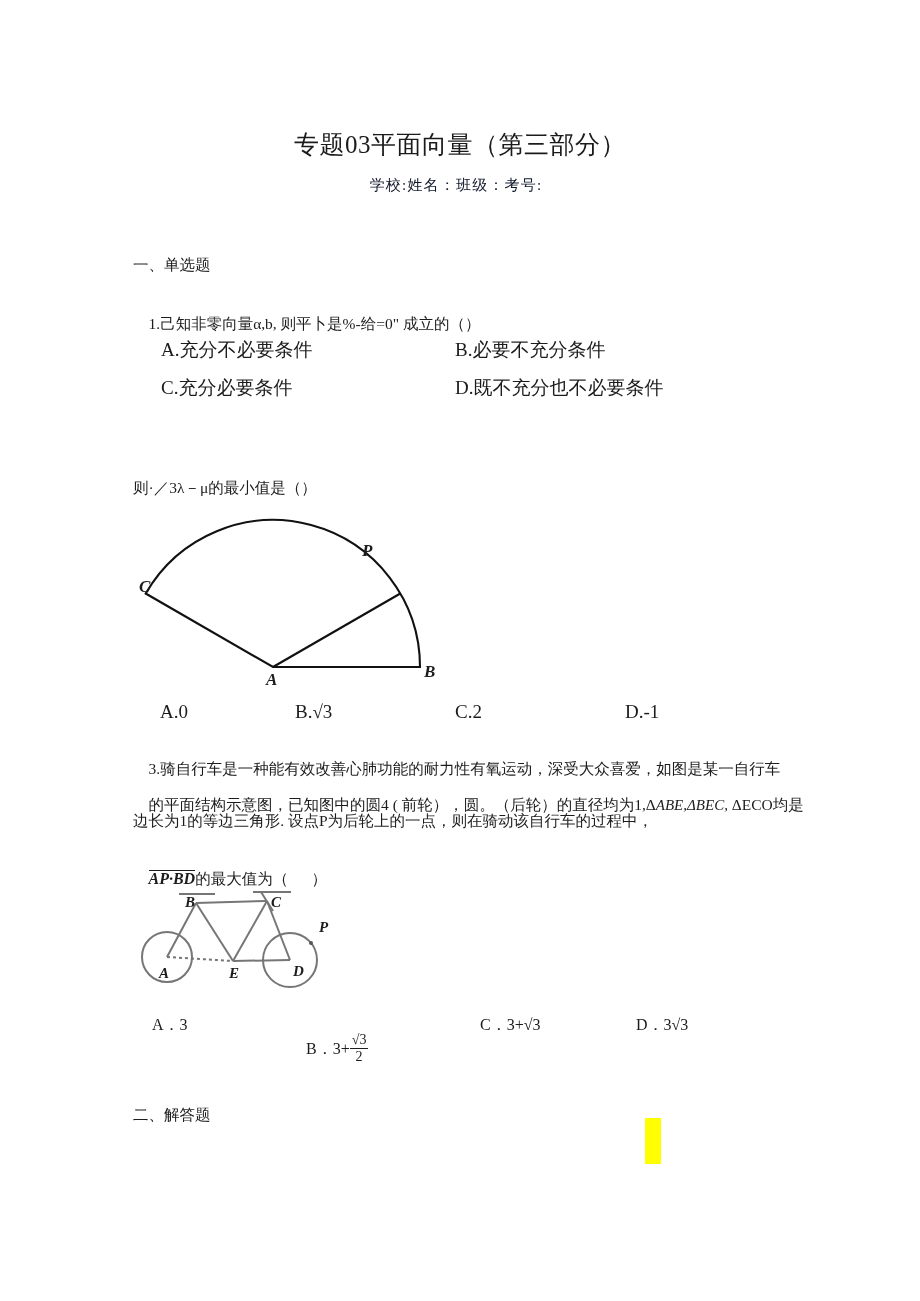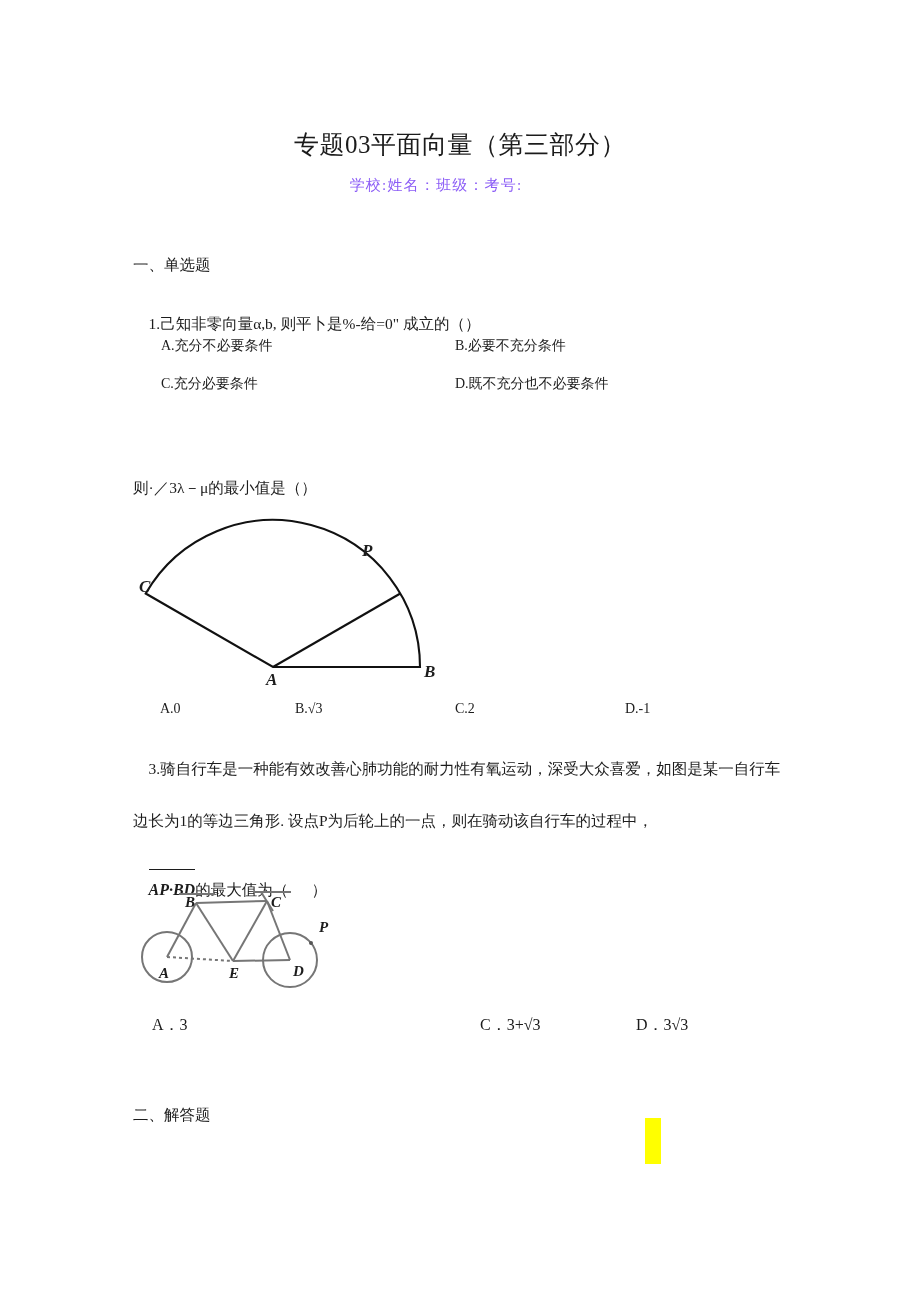--- a/index.html
+++ b/index.html
@@ -36,21 +36,22 @@
     font-family: "Liberation Serif", "DejaVu Serif", serif;
   }
   .doc-subtitle {
     position: absolute;
     left: 0;
     top: 161px;
     width: 872px;
     text-align: center;
     font-size: 15px;
     letter-spacing: 1.2px;
-    color: #8b5cf6;
+    color: #0f172a;
+    padding-left: 20px;
   }
 
   
   .line {
     position: absolute;
     font-size: 15.5px;
     line-height: 20px;
     color: #1c1c1c;
     white-space: pre;
   }
@@ -63,27 +64,27 @@
   .qnum {
     letter-spacing: 0px;
   }
   .mathit {
     font-family: "Liberation Serif", "DejaVu Serif", serif;
     font-style: italic;
     font-size: 15px;
   }
   .vecbar {
     border-top: 1.3px solid #1c1c1c;
-    padding-top: 12px;
+    padding-top: 0px;
     display: inline-block;
     line-height: 1.05;
   }
   .opt {
     position: absolute;
-    font-size: 14px;
+    font-size: 19px;
     color: #1c1c1c;
     white-space: pre;
   }
   .opt-serif {
     position: absolute;
     font-size: 16px;
     color: #1c1c1c;
     white-space: pre;
     font-family: "Liberation Serif", "DejaVu Serif", serif;
   }
@@ -157,20 +158,23 @@
     <span class="fig-label" style="left:284px; top:147px; font-size:17px;">B</span>
   </div>
 
   <div class="opt" style="left:160px; top:686px;">A.0</div>
   <div class="opt" style="left:295px; top:686px;">B.√3</div>
   <div class="opt" style="left:455px; top:686px;">C.2</div>
   <div class="opt" style="left:625px; top:686px;">D.-1</div>
 
   <div class="line" style="left:133px; top:724px;">
     <span class="qnum">3</span><span>.骑自行车是一种能有效改善心肺功能的耐力性有氧运动，深受大众喜爱，如图是某一自行车</span>
+  </div>
+  <div class="line" style="left:133px; top:760px;">
+    <span>的平面结构示意图，已知图中的圆4 ( 前轮），圆。（后轮）的直径均为1,Δ</span><span class="mathit">ABE,ΔBEC,</span><span> ΔECO均是</span>
   </div>
   <div class="line" style="left:133px; top:796px;">边长为1的等边三角形. 设点P为后轮上的一点，则在骑动该自行车的过程中，</div>
 
   <div class="line" style="left:133px; top:834px;">
     <span class="mathit vecbar" style="font-weight:bold; font-size:16px;">AP·BD</span><span>的最大值为（      ）</span>
   </div>
 
   <div class="figure" style="left:133px; top:866px; width:230px; height:115px;">
     <svg width="230" height="115" viewBox="0 0 230 115">
       <g stroke="#767676" stroke-width="2" fill="none">
@@ -196,20 +200,23 @@
     <span class="fig-label" style="left:52px; top:13px; font-size:15px;">B</span>
     <span class="fig-label" style="left:138px; top:13px; font-size:15px;">C</span>
     <span class="fig-label" style="left:186px; top:38px; font-size:15px;">P</span>
     <span class="fig-label" style="left:26px; top:84px; font-size:15px;">A</span>
     <span class="fig-label" style="left:96px; top:84px; font-size:15px;">E</span>
     <span class="fig-label" style="left:160px; top:82px; font-size:15px;">D</span>
   </div>
 
   <div class="opt-serif" style="left:152px; top:1000px;">A．3</div>
 
+  <div class="opt-serif" style="left:290px; top:1000px;">
+    <span>B．3+</span><span class="frac"><span class="num">√3</span><span class="den">2</span></span>
+  </div>
 
   <div class="opt-serif" style="left:480px; top:1000px;">C．3+√3</div>
   <div class="opt-serif" style="left:636px; top:1000px;">D．3√3</div>
 
   <div class="sec-head" style="left:133px; top:1090px;">二、解答题</div>
 
   <div class="highlight-box" style="left:645px; top:1103px; width:16px; height:46px;"></div>
 
 
 </div>

